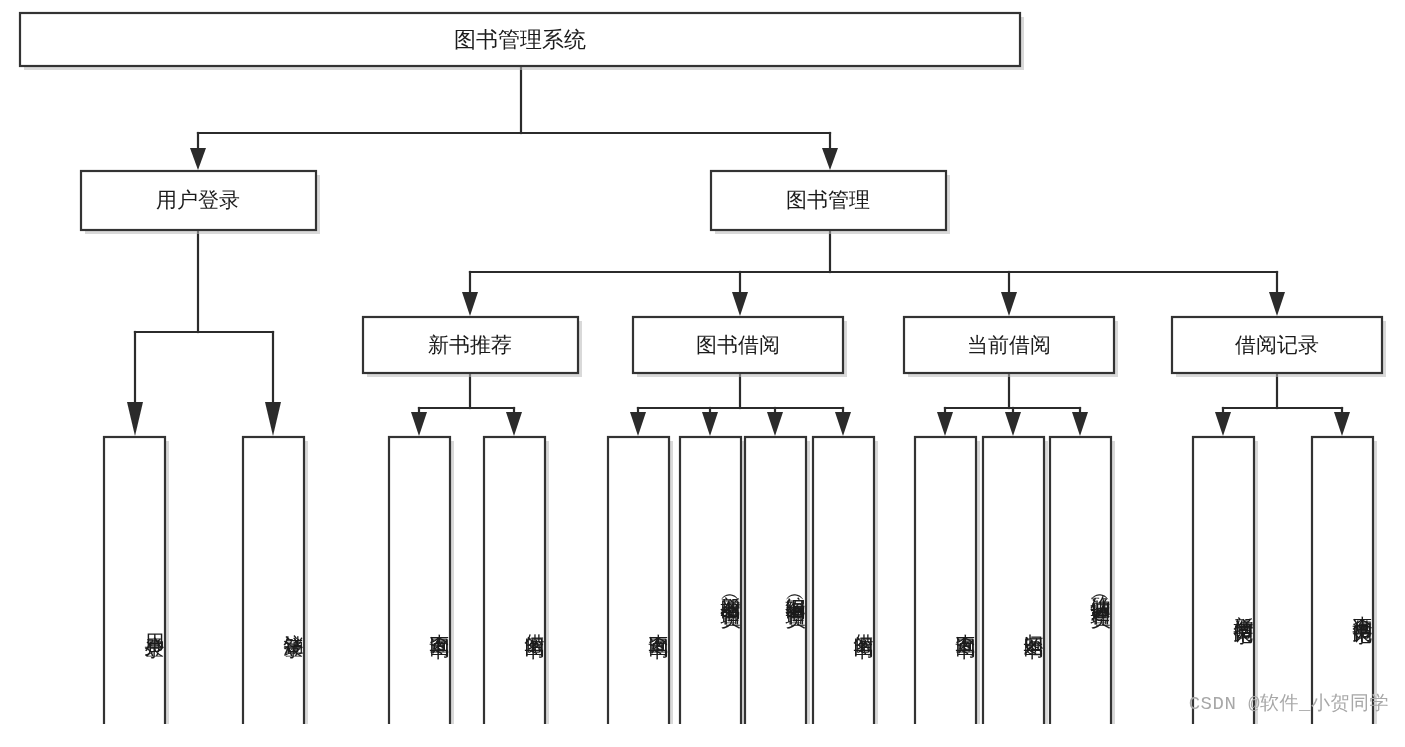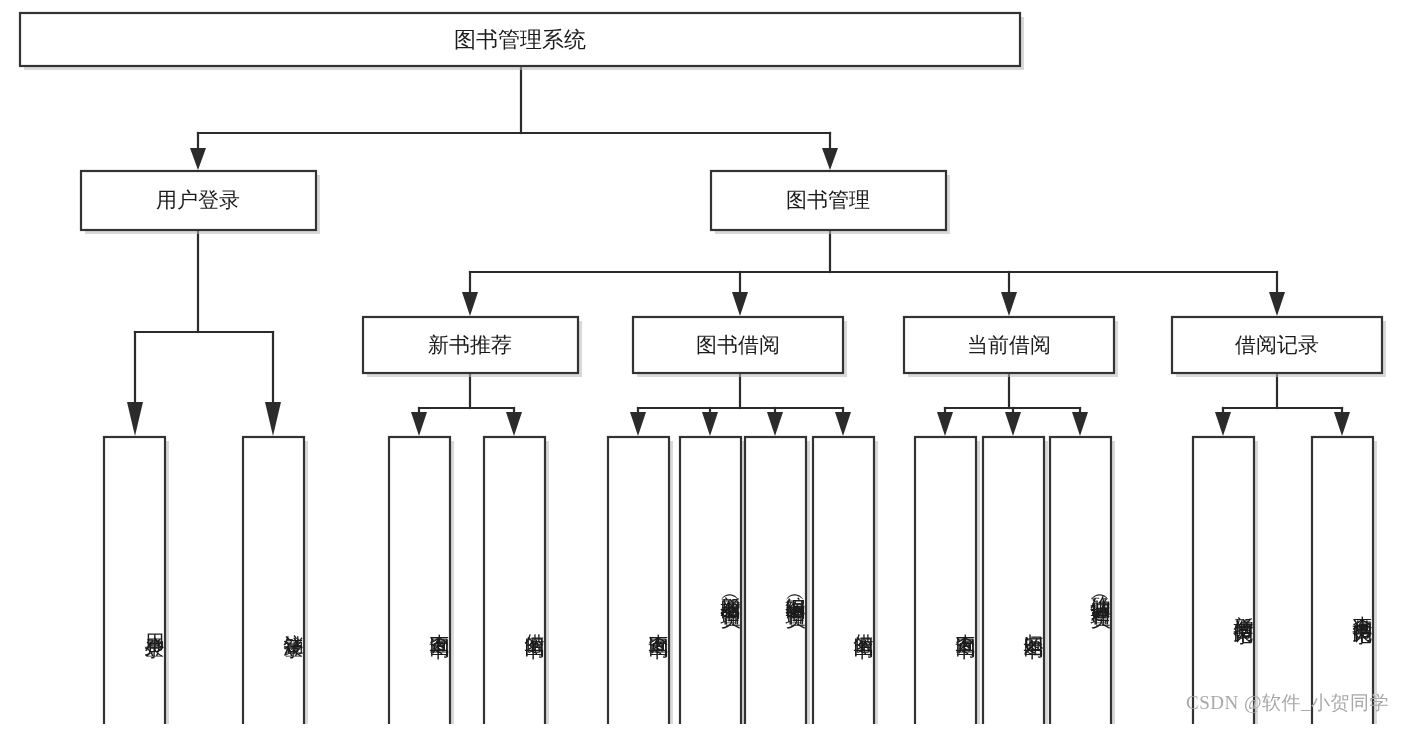--- a/index.html
+++ b/index.html
@@ -71,21 +71,21 @@
     align-items: flex-start;
     justify-content: center;
     white-space: nowrap;
     user-select: none;
     pointer-events: none;
   }
   .watermark {
     position: absolute;
     right: 16px;
     bottom: 8px;
-    font-family: Liberation Serif, serif;
+    font-family: Liberation Mono, monospace;
     font-size: 19px;
     color: #a8a8a8;
     white-space: nowrap;
     letter-spacing: 0.5px;
   }
 </style>
 </head>
 <body>
 
 <div id="diagram-root">

